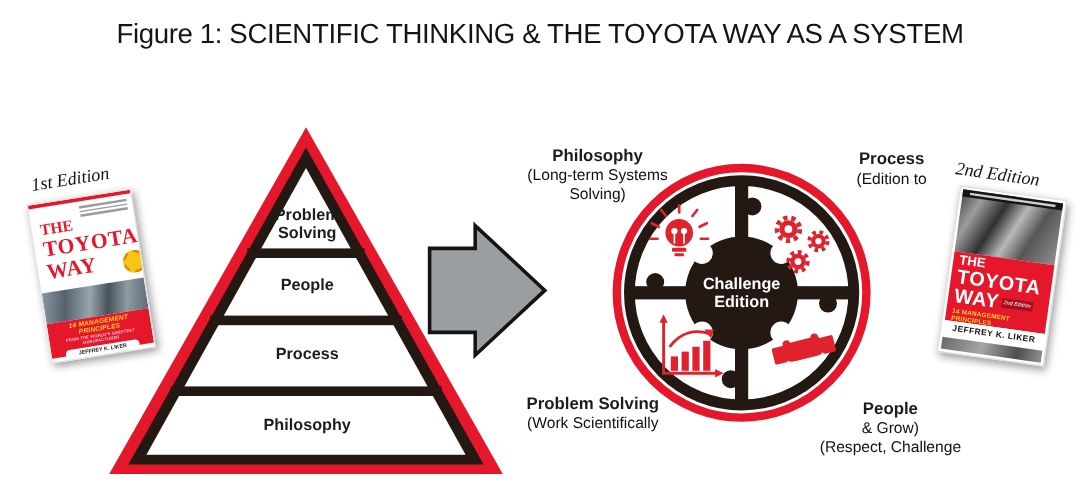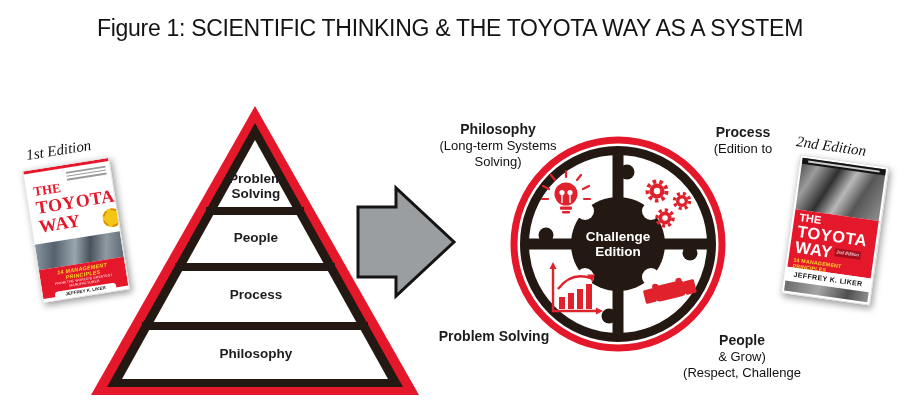--- a/index.html
+++ b/index.html
@@ -210,20 +210,21 @@
     <div class="qhead">Philosophy</div>
     <div class="qsub">(Long-term Systems</div>
     <div class="qsub">Solving)</div>
   </div>
   <div class="abs qlabel" style="left:677px;top:124px;width:132px">
     <div class="qhead">Process</div>
     <div class="qsub">(Edition to</div>
   </div>
   <div class="abs qlabel" style="left:410px;top:328px;width:168px">
     <div class="qhead">Problem Solving</div>
+    <div class="qsub">(Work Scientifically</div>
   </div>
   <div class="abs qlabel" style="left:671px;top:332px;width:142px">
     <div class="qhead">People</div>
     <div class="qsub">&amp; Grow)</div>
     <div class="qsub">(Respect, Challenge</div>
   </div>
 
   <div class="book book-second">
     <div class="edition-label">2nd Edition</div>
     <div class="cover cover2">

